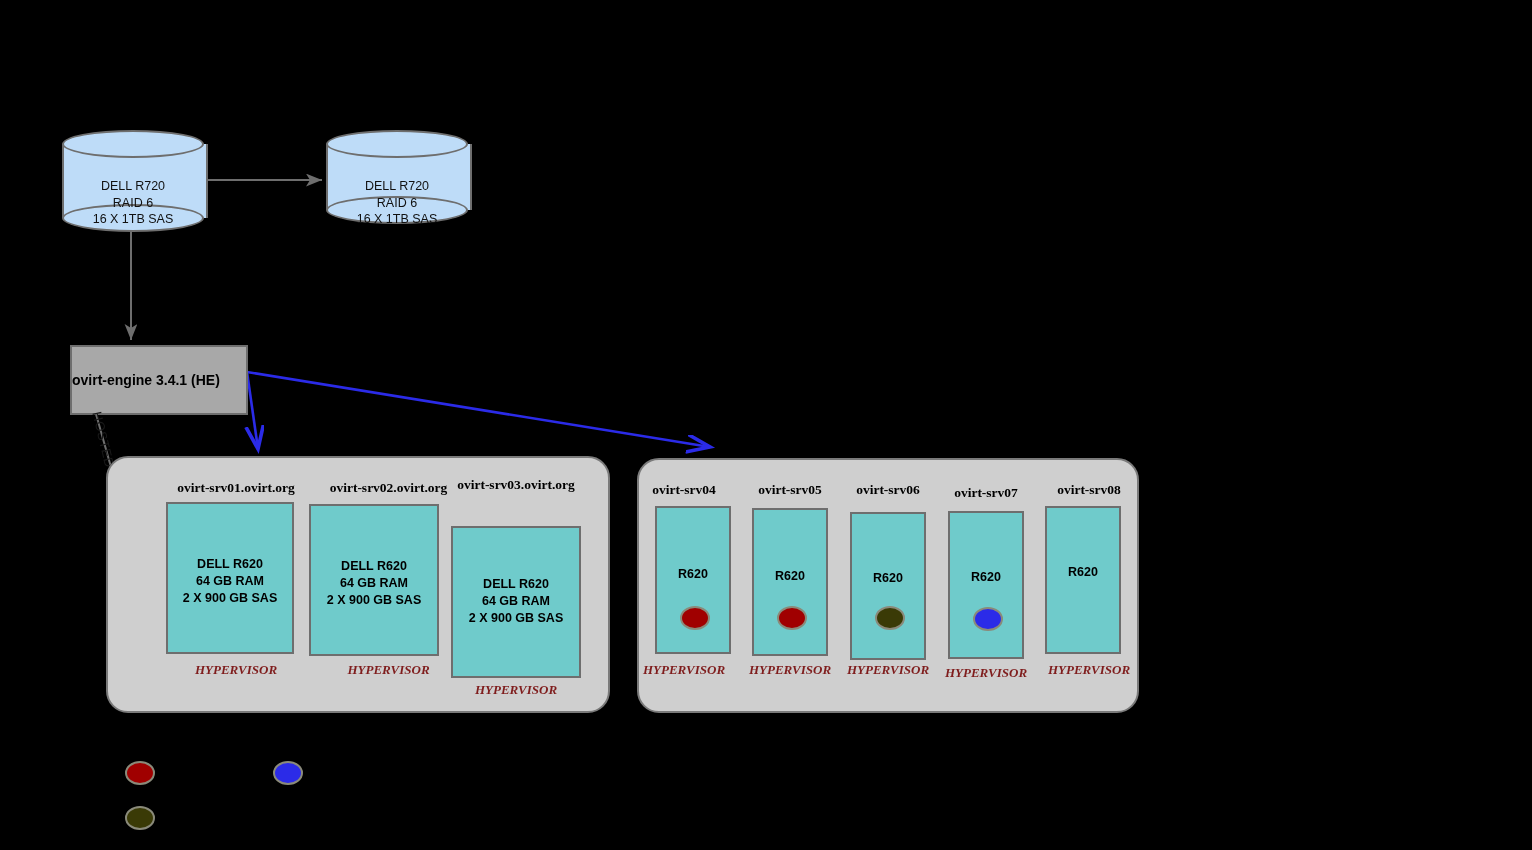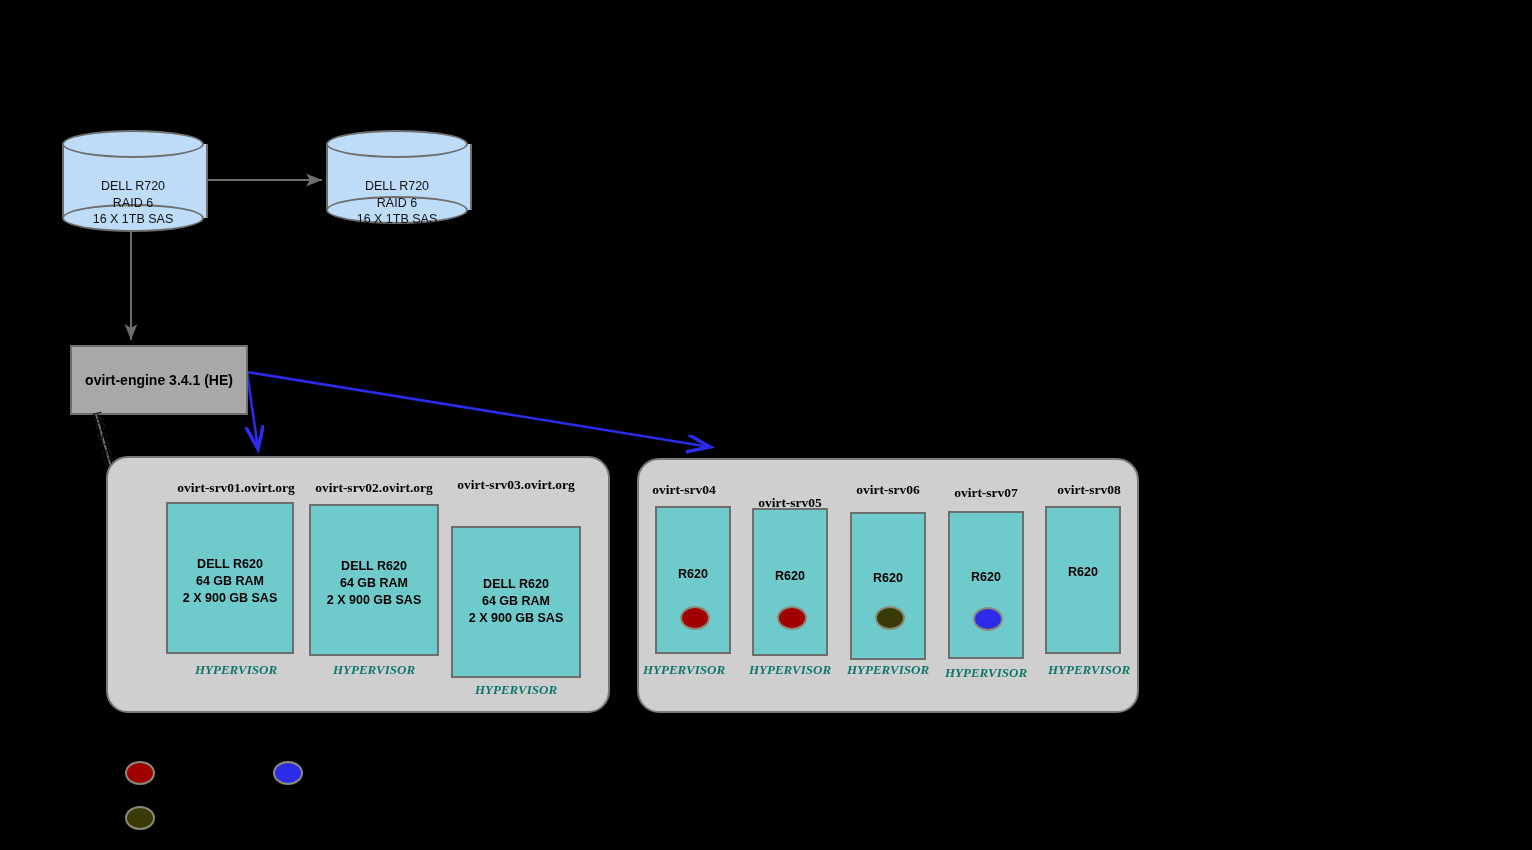--- a/index.html
+++ b/index.html
@@ -70,21 +70,20 @@
   }
 
   
   .engine-box {
     position: absolute;
     background: #A8A8A8;
     border: 2px solid #6E6E6E;
     box-sizing: border-box;
     display: flex;
     align-items: center;
-    justify-content: center;
     color: #000000;
     font-size: 14px;
     font-weight: bold;
   }
 
   
   .cluster {
     position: absolute;
     background: #CFCFCF;
     border: 2px solid #7A7A7A;
@@ -123,21 +122,21 @@
   }
   .host-role {
     position: absolute;
     left: 50%;
     transform: translateX(-50%);
     white-space: nowrap;
     font-family: "Liberation Serif", serif;
     font-style: italic;
     font-weight: bold;
     font-size: 13px;
-    color: #0f766e;
+    color: #7f1d1d;
   }
   .dot {
     position: absolute;
     border-radius: 50%;
     border: 2px solid #8A8A7A;
     box-sizing: border-box;
   }
 
   
   .legend-dot {
@@ -233,21 +232,21 @@
       <div class="host-box" style="top:22px; width:128px; height:152px;">
         <div class="host-spec" style="top:52px;">
           <div>DELL R620</div>
           <div>64 GB RAM</div>
           <div>2 X 900 GB SAS</div>
         </div>
       </div>
       <div class="host-role" style="top:182px;">HYPERVISOR</div>
     </div>
 
-    <div class="host" style="left:201px; top:22px; width:130px; height:220px;">
+    <div class="host" style="left:201px; top:22px; width:130px; height:220px;padding-left:29px;">
       <div class="host-name" style="top:0;">ovirt-srv02.ovirt.org</div>
       <div class="host-box" style="top:24px; width:130px; height:152px;">
         <div class="host-spec" style="top:52px;">
           <div>DELL R620</div>
           <div>64 GB RAM</div>
           <div>2 X 900 GB SAS</div>
         </div>
       </div>
       <div class="host-role" style="top:182px;">HYPERVISOR</div>
     </div>
@@ -272,21 +271,21 @@
       <div class="host-box" style="top:24px; width:76px; height:148px;">
         <div class="host-spec" style="top:58px;">
           <div>R620</div>
         </div>
         <div class="dot" style="left:23px; top:98px; width:30px; height:24px; background:#A00000;"></div>
       </div>
       <div class="host-role" style="top:180px;">HYPERVISOR</div>
     </div>
 
     <div class="host" style="left:113px; top:22px; width:76px; height:216px;">
-      <div class="host-name" style="top:13px;">ovirt-srv05</div>
+      <div class="host-name" style="top:0;">ovirt-srv05</div>
       <div class="host-box" style="top:26px; width:76px; height:148px;">
         <div class="host-spec" style="top:58px;">
           <div>R620</div>
         </div>
         <div class="dot" style="left:23px; top:96px; width:30px; height:24px; background:#A00000;"></div>
       </div>
       <div class="host-role" style="top:180px;">HYPERVISOR</div>
     </div>
 
     <div class="host" style="left:211px; top:22px; width:76px; height:216px;">

